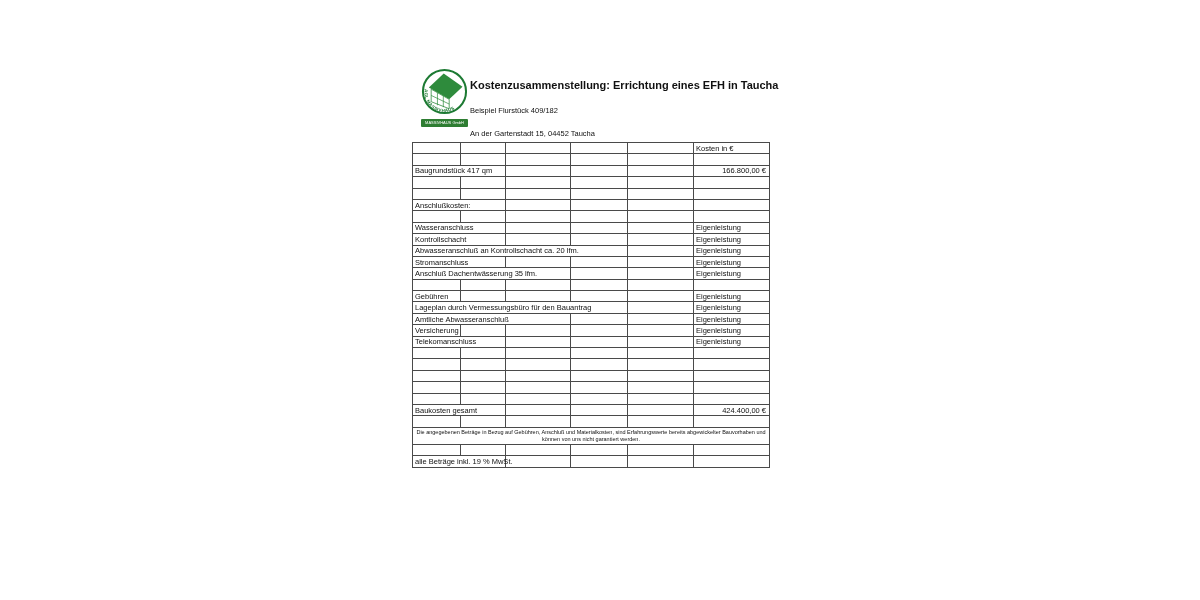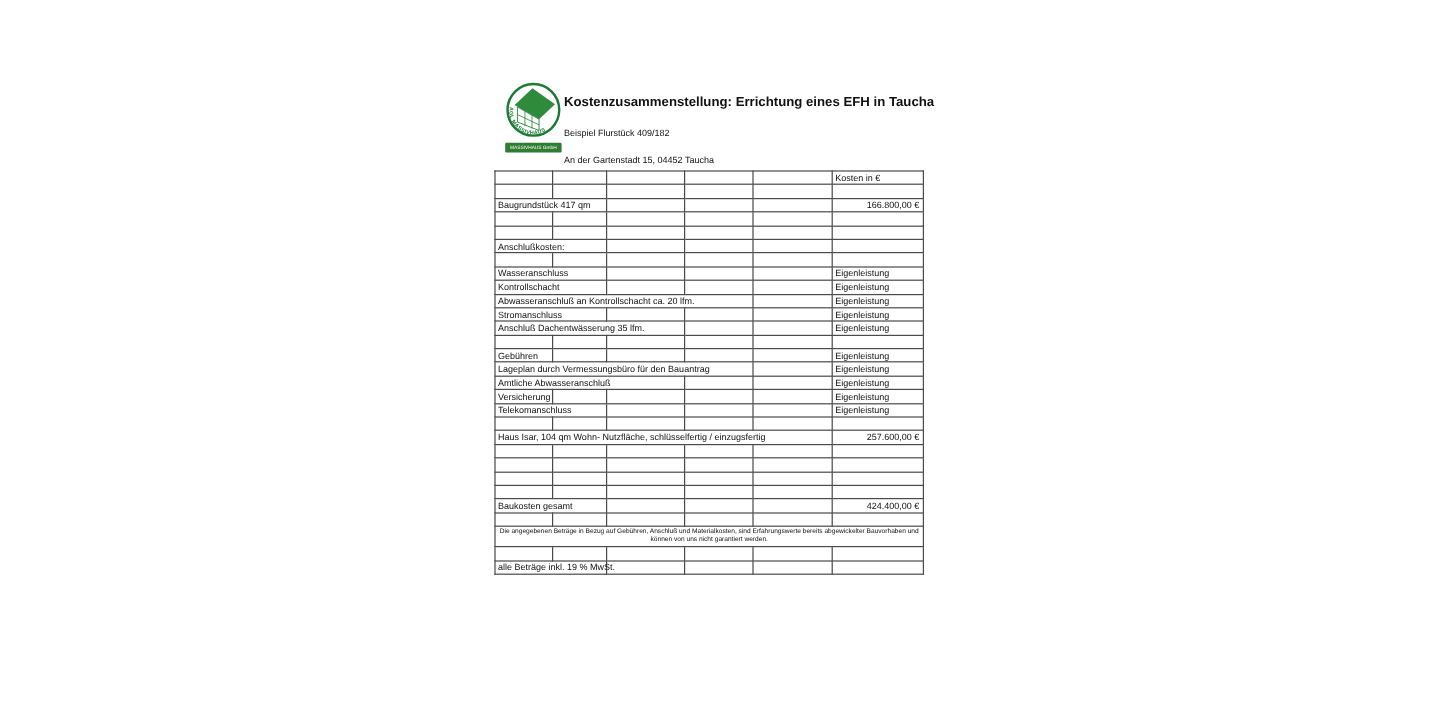--- a/index.html
+++ b/index.html
@@ -214,24 +214,20 @@
         </tr>
         <tr>
           <td colspan="1"></td>
           <td></td>
           <td></td>
           <td></td>
           <td></td>
           <td></td>
         </tr>
         <tr>
-          <td colspan="5">Haus Isar, 104 qm Wohn- Nutzfläche, schlüsselfertig / einzugsfertig</td>
-          <td class="right ">257.600,00 €</td>
-        </tr>
-        <tr>
           <td colspan="1"></td>
           <td></td>
           <td></td>
           <td></td>
           <td></td>
           <td></td>
         </tr>
         <tr>
           <td colspan="1"></td>
           <td></td>

